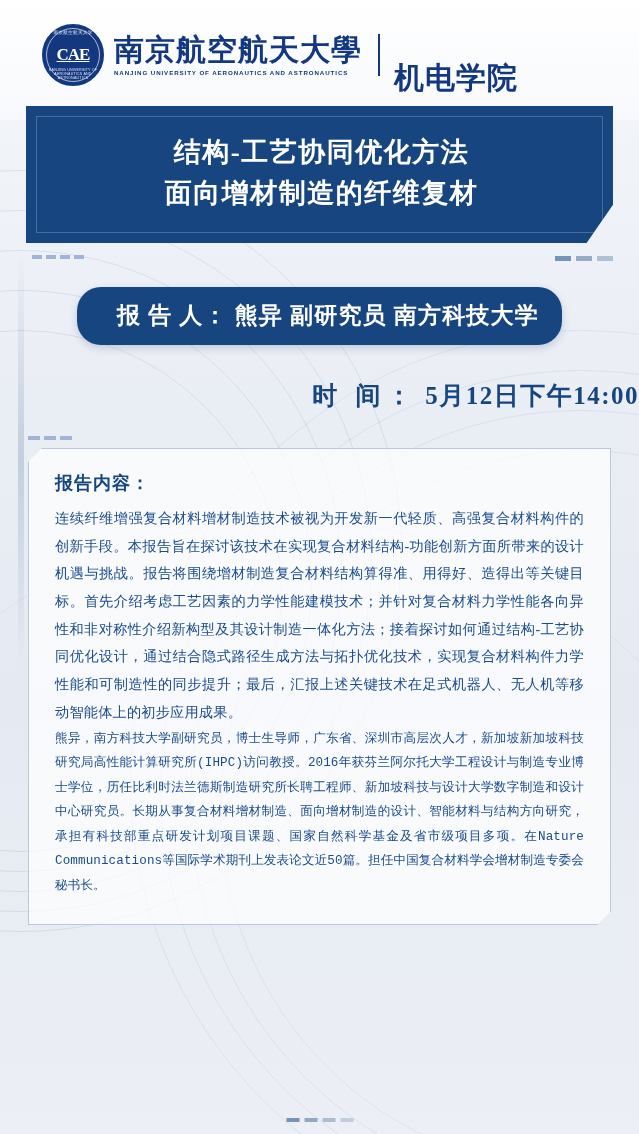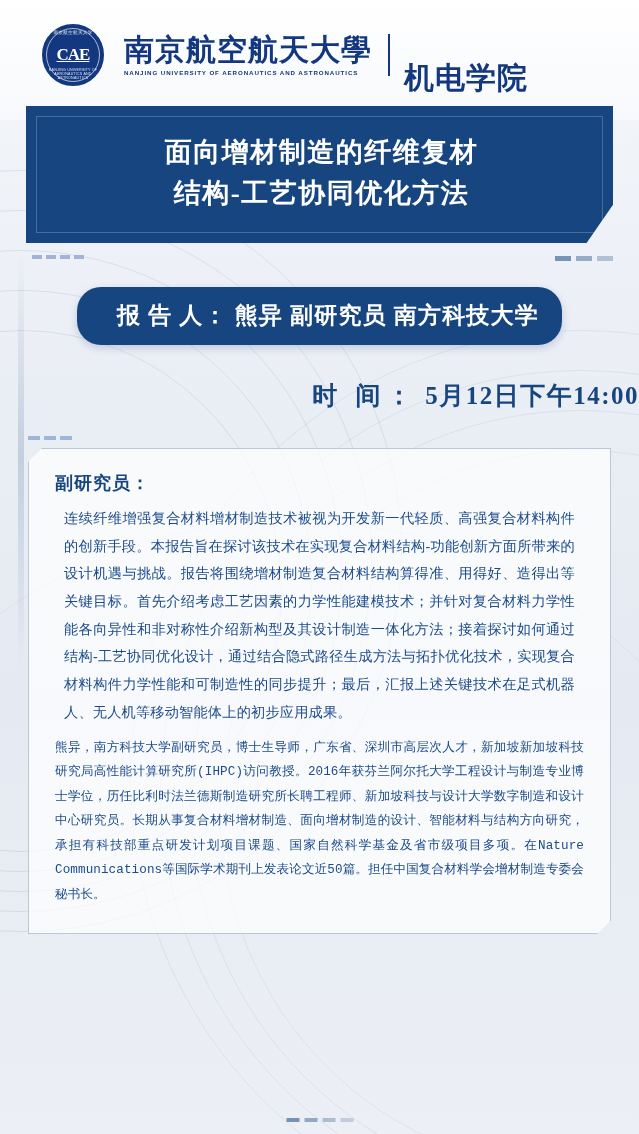--- a/index.html
+++ b/index.html
@@ -88,21 +88,21 @@
   }
   .logo-badge .arc-bottom {
     position: absolute;
     bottom: 4px; left: 0; right: 0;
     text-align: center;
     font-size: 3.6px;
     color: #dfe7f5;
     letter-spacing: 0.2px;
   }
   .univ-block {
-    margin-left: 20px;
+    margin-left: 10px;
     display: flex;
     flex-direction: column;
     justify-content: center;
   }
   .univ-cn {
     font-family: "Liberation Serif", serif;
     font-size: 30px;
     font-weight: bold;
     color: #14387f;
     letter-spacing: 1px;
@@ -245,21 +245,21 @@
   .card h3 {
     margin: 0 0 10px 0;
     font-family: "Liberation Serif", serif;
     font-size: 18px;
     color: #17457f;
     font-weight: bold;
     letter-spacing: 1px;
   }
   .card h3.second { margin-top: 22px; }
   .card p.body {
-    margin: 9px;
+    margin: 0;
     font-family: "Liberation Serif", serif;
     font-size: 14.2px;
     line-height: 1.95;
     color: #1b4b8a;
     text-align: justify;
     letter-spacing: 0.2px;
   }
   .card p.bio {
     margin: 0;
     font-family: Liberation Mono, monospace;
@@ -323,22 +323,22 @@
       <div class="univ-cn">南京航空航天大學</div>
       <div class="univ-en">NANJING UNIVERSITY OF AERONAUTICS AND ASTRONAUTICS</div>
     </div>
     <div class="divider-v"></div>
     <div class="college">机电学院</div>
   </div>
 
 
   <div class="banner-wrap">
     <div class="banner">
+      <div class="banner-line">结构-工艺协同优化方法</div>
       <div class="banner-line">面向增材制造的纤维复材</div>
-      <div class="banner-line">结构-工艺协同优化方法</div>
     </div>
     <div class="banner-deco-left">
         <i></i>
         <i></i>
         <i></i>
         <i></i>
       </div>
     <div class="banner-deco">
         <i></i>
         <i></i>
@@ -355,21 +355,21 @@
     </div>
   </div>
 
   <div class="card-wrap">
     <div class="card-dots">
         <i></i>
         <i></i>
         <i></i>
       </div>
     <div class="card">
-      <h3>副研究员：</h3>
+      <h3>报告内容：</h3>
       <p class="body">连续纤维增强复合材料增材制造技术被视为开发新一代轻质、高强复合材料构件的创新手段。本报告旨在探讨该技术在实现复合材料结构-功能创新方面所带来的设计机遇与挑战。报告将围绕增材制造复合材料结构算得准、用得好、造得出等关键目标。首先介绍考虑工艺因素的力学性能建模技术；并针对复合材料力学性能各向异性和非对称性介绍新构型及其设计制造一体化方法；接着探讨如何通过结构-工艺协同优化设计，通过结合隐式路径生成方法与拓扑优化技术，实现复合材料构件力学性能和可制造性的同步提升；最后，汇报上述关键技术在足式机器人、无人机等移动智能体上的初步应用成果。</p>
       <p class="bio">熊异，南方科技大学副研究员，博士生导师，广东省、深圳市高层次人才，新加坡新加坡科技研究局高性能计算研究所(IHPC)访问教授。2016年获芬兰阿尔托大学工程设计与制造专业博士学位，历任比利时法兰德斯制造研究所长聘工程师、新加坡科技与设计大学数字制造和设计中心研究员。长期从事复合材料增材制造、面向增材制造的设计、智能材料与结构方向研究，承担有科技部重点研发计划项目课题、国家自然科学基金及省市级项目多项。在Nature Communications等国际学术期刊上发表论文近50篇。担任中国复合材料学会增材制造专委会秘书长。</p>
     </div>
   </div>
 
   <div class="bottom-dots">
       <i></i>
       <i></i>
       <i></i>
       <i></i>

